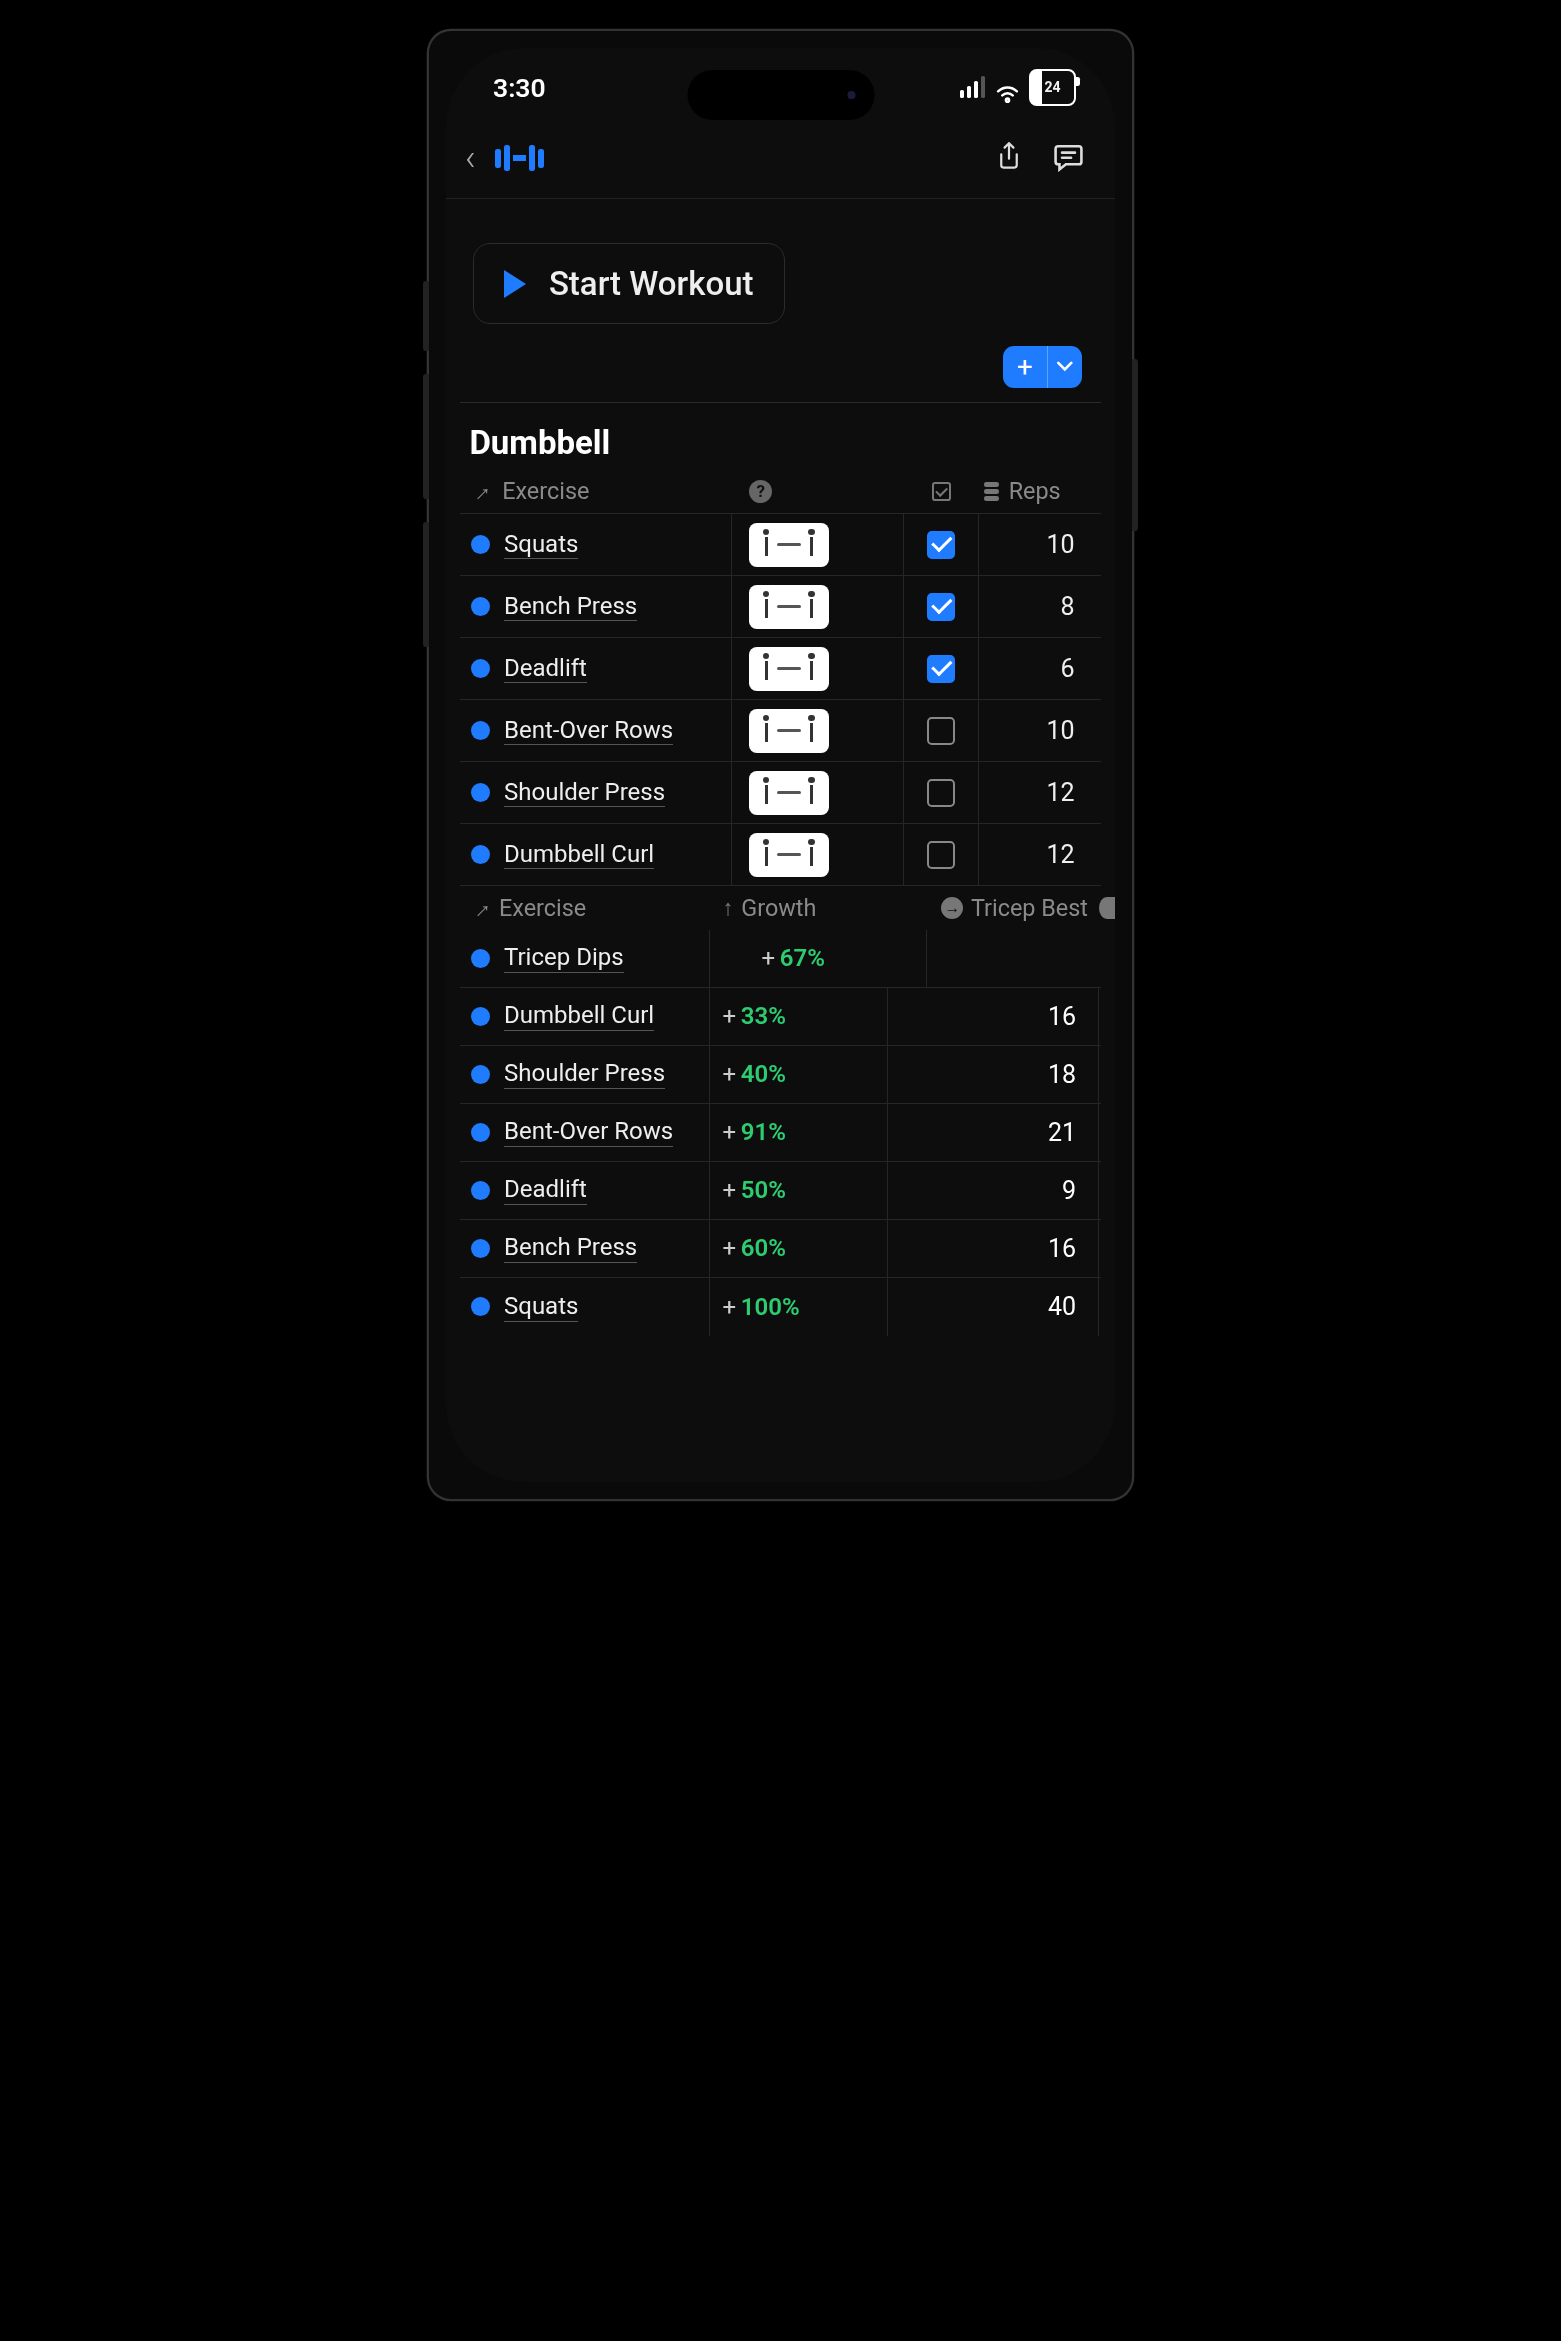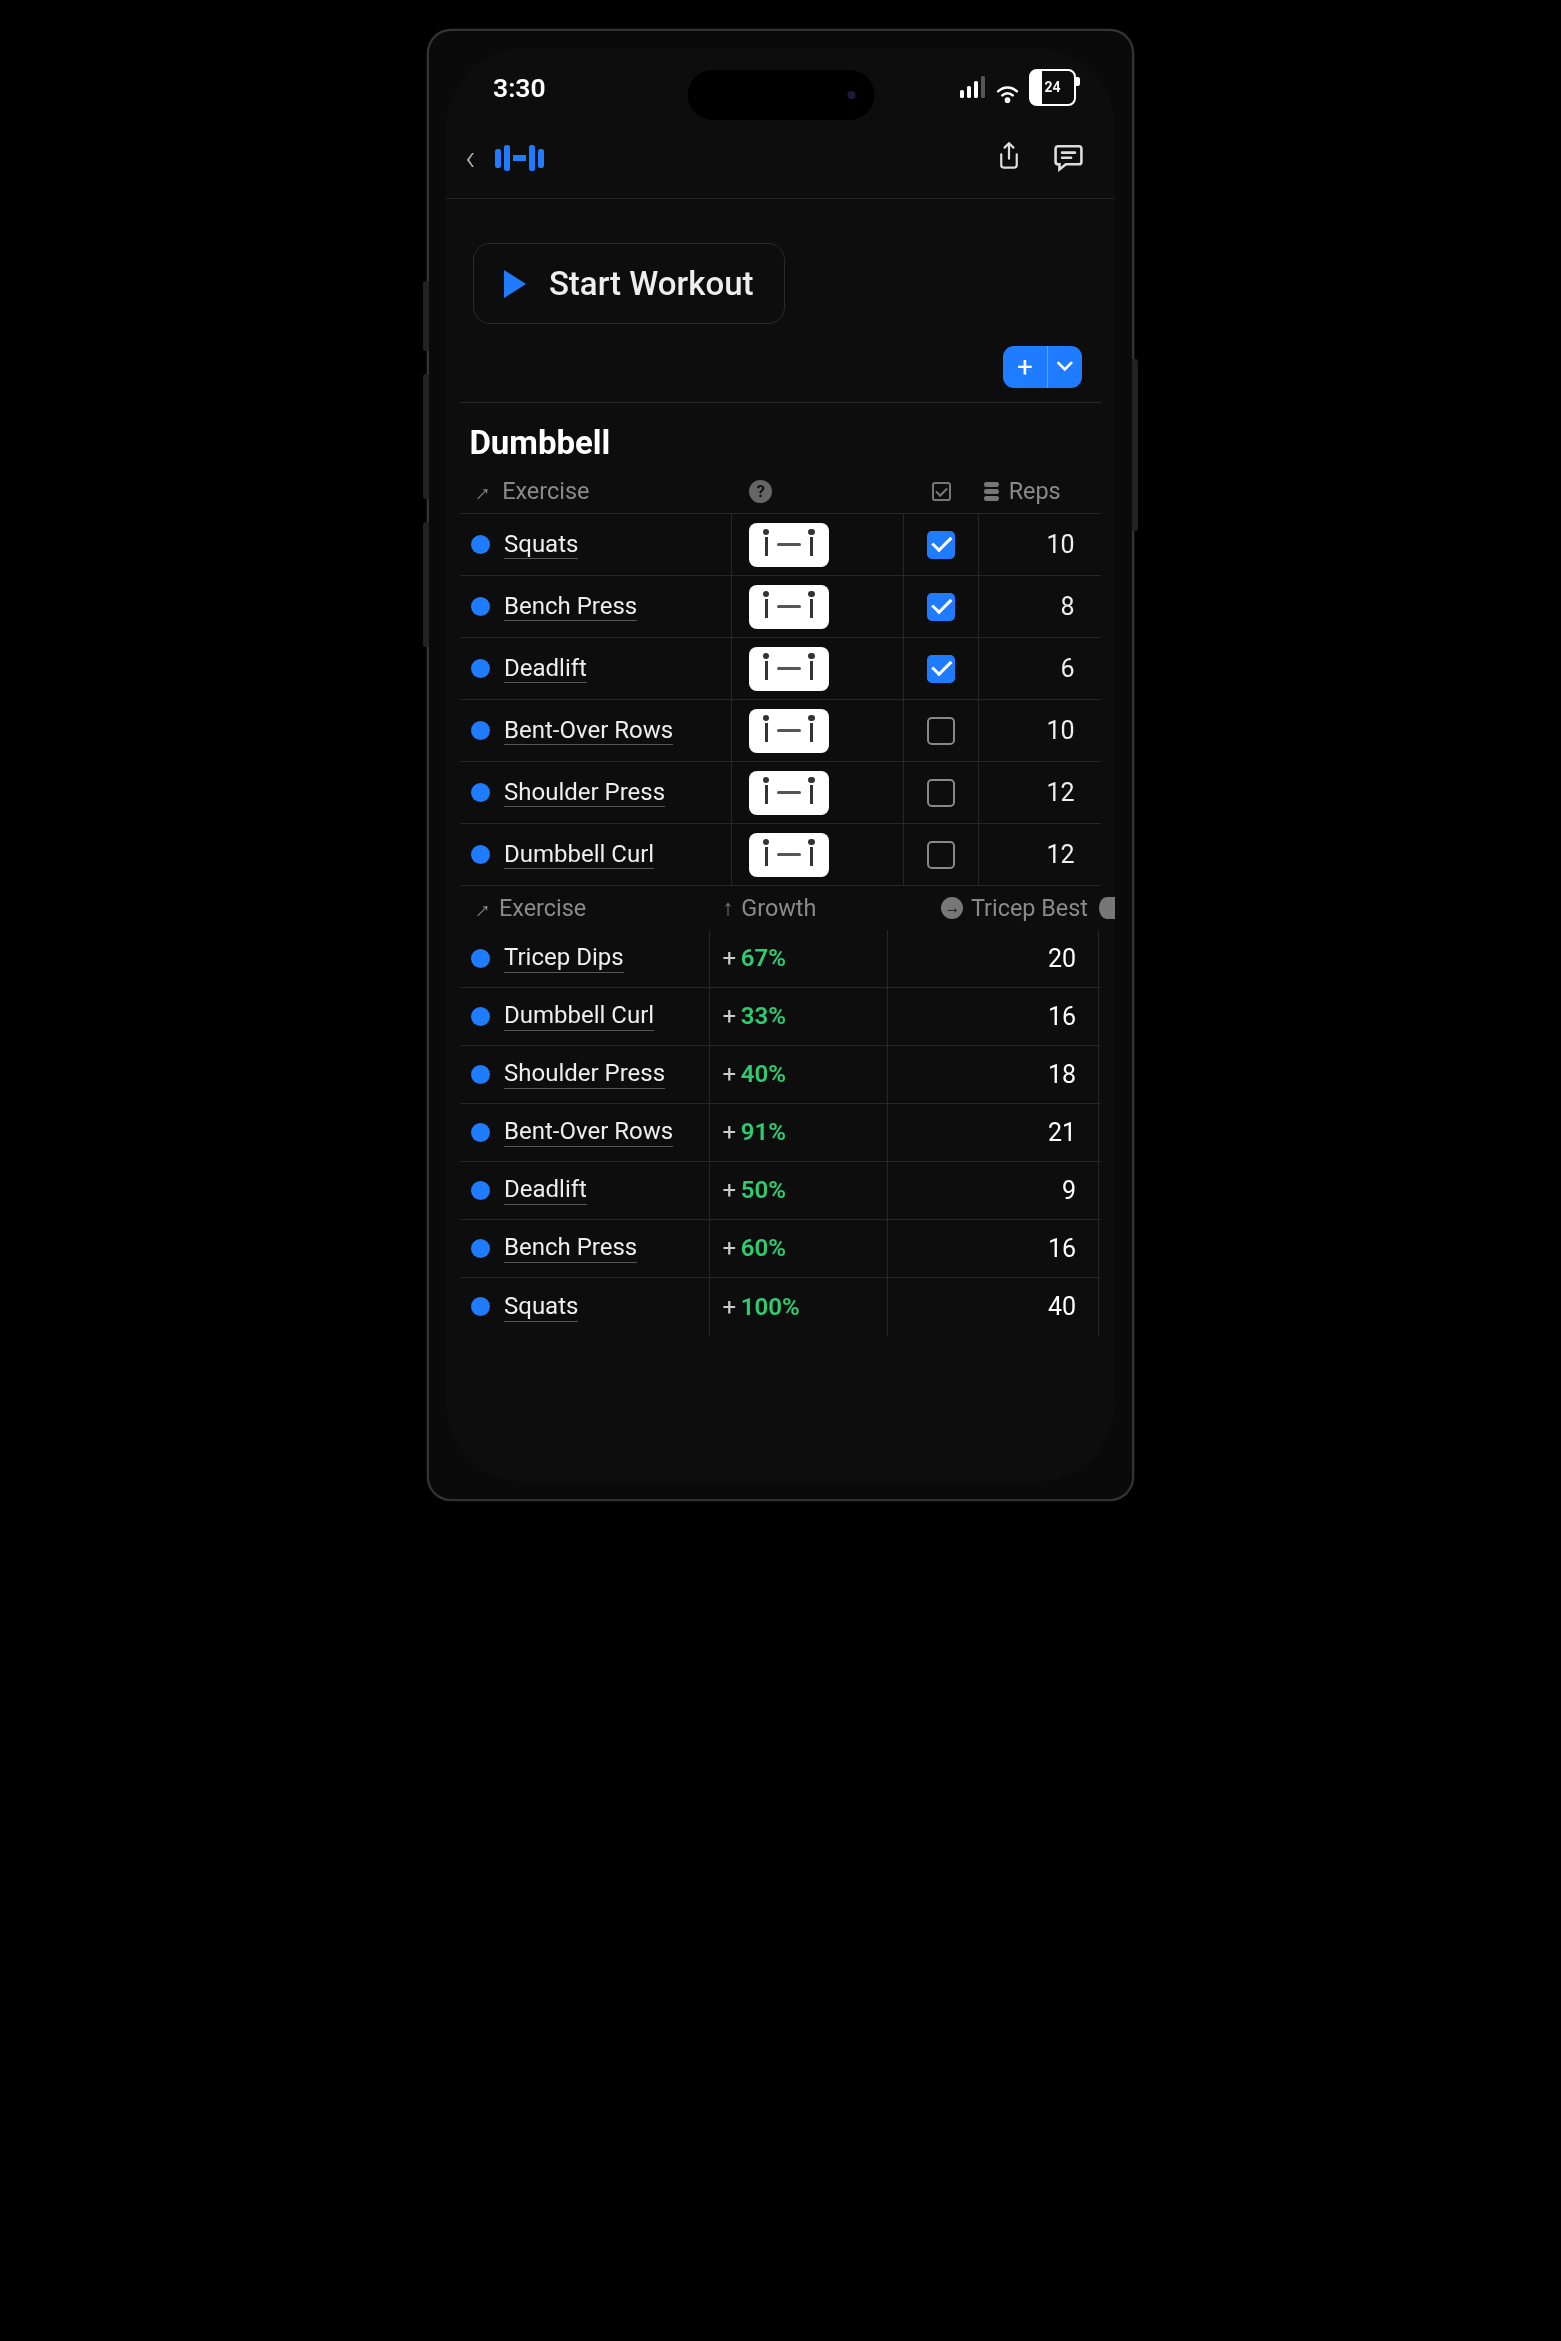--- a/index.html
+++ b/index.html
@@ -419,21 +419,21 @@
         <div class="col ph-cb">
           <span class="circle-arrow">→</span>
           <span>Tricep Best</span>
         </div>
         <div class="col ph-x">
             <span class="half-circle"></span>
           </div>
       </div>
 
       <div id="progress-body" class="progress-tbl">
-          <div class="row" style="border-bottom: 1.2px solid rgb(38, 38, 38);">
+          <div class="row" style="border-bottom: 1.2px solid rgb(38, 38, 38); gap: 39px;">
             <div class="cell p-ex">
               <span class="dot"></span>
               <span class="ex-name">Tricep Dips</span>
             </div>
             <div class="cell p-gr">
               <span class="plus-sign">+</span>
               <span class="pct">67%</span>
             </div>
             <div class="cell p-cb">20</div>
             <div class="cell p-extra noborder"></div>

